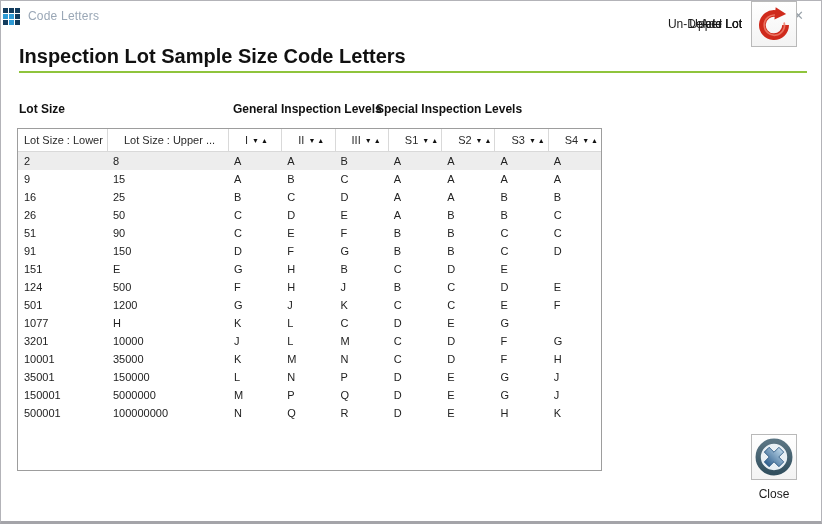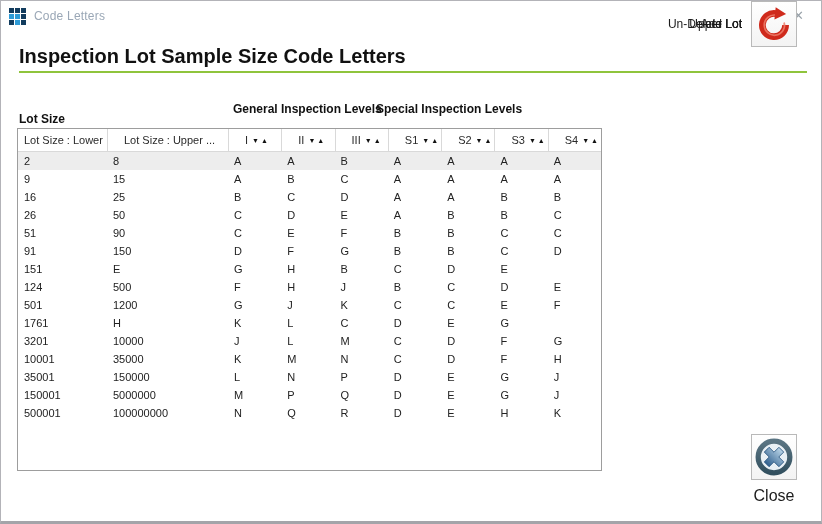--- a/index.html
+++ b/index.html
@@ -11,21 +11,21 @@
     width: 822px; height: 524px;
     background: #ffffff;
     border: 1px solid #b3b3b8;
     border-bottom: 3px solid #a4a4a9;
     overflow: hidden;
   }
 
   
   .titlebar {
     position: absolute; top: 0; left: 0; right: 0; height: 30px;
-    display: flex; align-items: center; padding-left: 8px;
+    display: flex; align-items: center; padding-left: 2px;
     background: #ffffff;
   }
   .app-icon { width: 17px; height: 17px; display: block; }
   .window-title {
     margin-left: 8px; font-size: 12px; color: #9aa7b6; letter-spacing: .2px;
   }
   .win-close {
     position: absolute; right: 14px; top: 6px;
     font-size: 13px; color: #97a0a8; cursor: pointer; line-height: 17px;
     padding: 0 3px;
@@ -39,21 +39,21 @@
   .accent-rule {
     position: absolute; top: 70px; left: 18px; width: 788px; height: 2px;
     background: #8fc43c;
   }
 
   
   .section-label {
     position: absolute; top: 101px;
     font-size: 12px; font-weight: bold; color: #111111; white-space: nowrap;
   }
-  .lbl-lot    { left: 18px; margin-top: 10px; }
+  .lbl-lot    { left: 18px; }
   .lbl-general{ left: 232px; }
   .lbl-special{ left: 375px; }
 
   
   .table {
     position: absolute; left: 16px; top: 127px; width: 585px; height: 343px;
     border: 1px solid #9d9d9d; background: #ffffff; overflow: hidden;
     font-size: 11px; color: #222222;
   }
   .thead, .tr {
@@ -92,21 +92,21 @@
     border: 1px solid #b9b9b9;
     background: linear-gradient(#ffffff, #f3f3f3);
     display: flex; align-items: center; justify-content: center;
     cursor: pointer; padding: 0;
   }
   .icon-btn svg { display: block; }
 
   .close-wrap {
     position: absolute; top: 433px; right: 24px; width: 46px; text-align: center;
   }
-  .close-label { margin-top: 7px; font-size: 16px; color: #1c1c1c; }
+  .close-label { margin-top: 7px; font-size: 12px; color: #1c1c1c; }
 </style>
 </head>
 <body>
 
 <div class="window">
 
   <div class="titlebar">
     <svg class="app-icon" viewBox="0 0 17 17" width="17" height="17">
       <rect x="0" y="0" width="5" height="5" fill="#123c5e"></rect>
       <rect x="6" y="0" width="5" height="5" fill="#123c5e"></rect>
@@ -234,21 +234,21 @@
           <div class="td">1200</div>
           <div class="td">G</div>
           <div class="td">J</div>
           <div class="td">K</div>
           <div class="td">C</div>
           <div class="td">C</div>
           <div class="td">E</div>
           <div class="td">F</div>
         </div>
         <div class="tr">
-          <div class="td">1761</div>
+          <div class="td">1077</div>
           <div class="td">H</div>
           <div class="td">K</div>
           <div class="td">L</div>
           <div class="td">C</div>
           <div class="td">D</div>
           <div class="td">E</div>
           <div class="td">G</div>
         </div>
         <div class="tr">
           <div class="td">3201</div>

